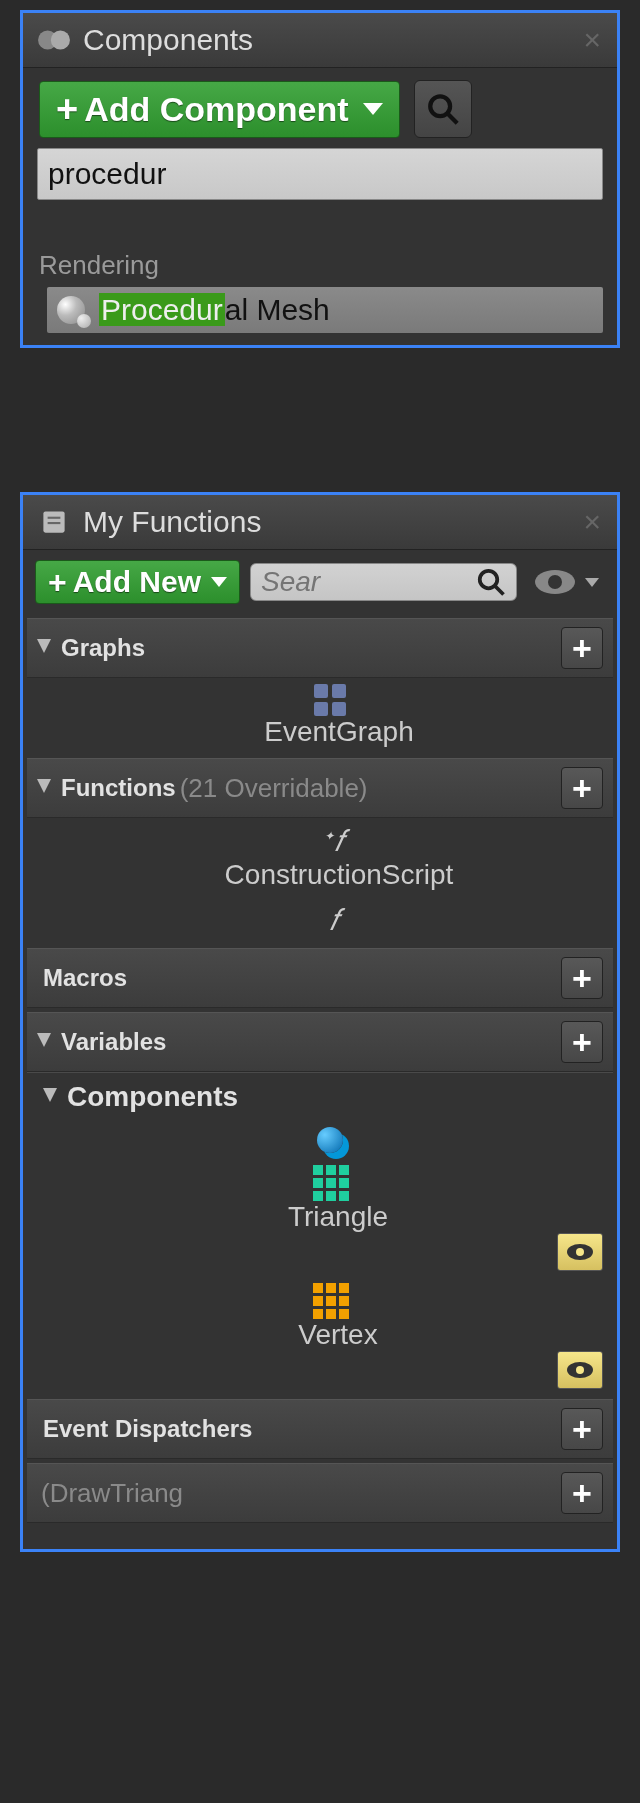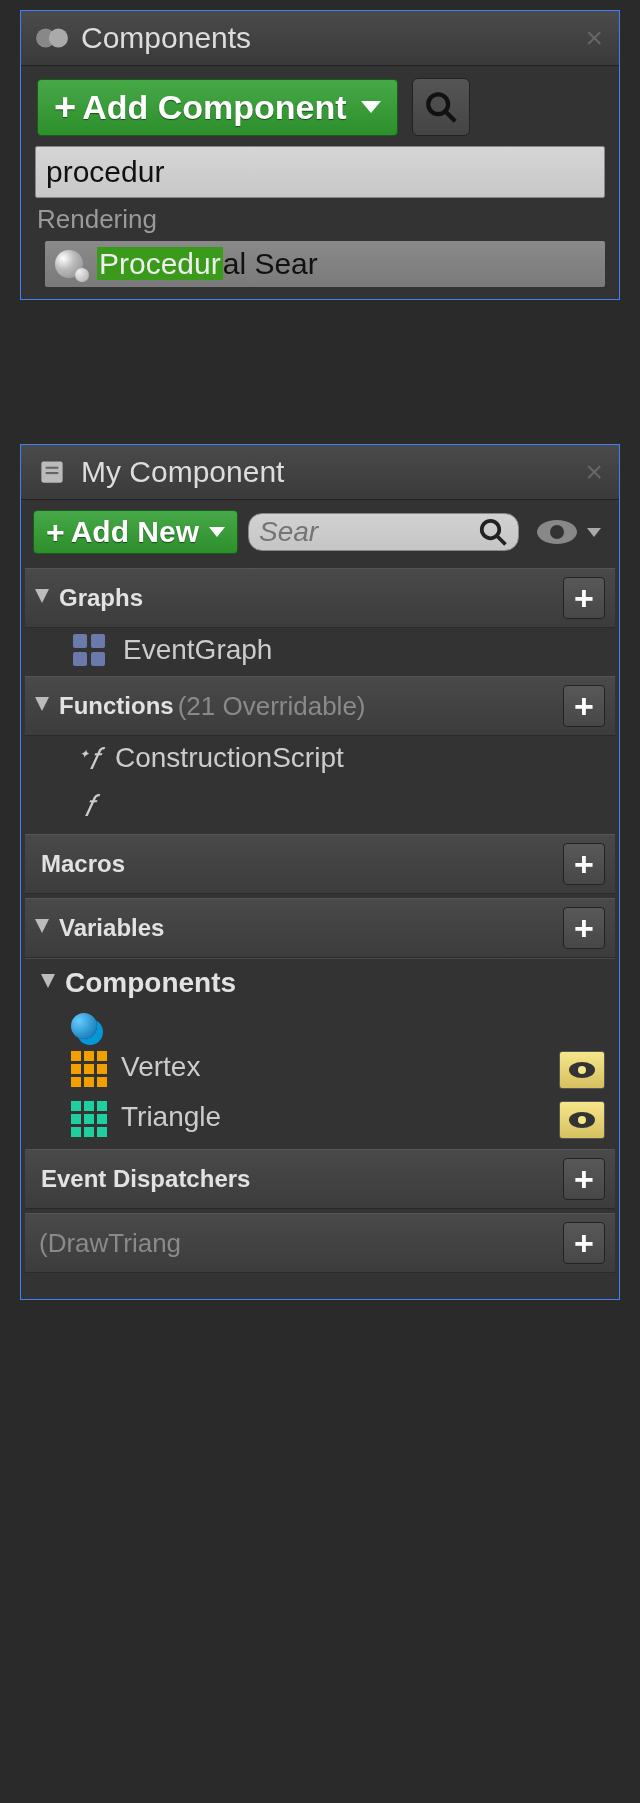--- a/index.html
+++ b/index.html
@@ -6,21 +6,21 @@
   body {
     width: 640px;
     height: 1803px;
     background: #2a2a2a;
     font-family: Arial, sans-serif;
     color: #ccc;
     overflow: hidden;
   }
   .panel {
     background: #333;
-    border: 1px solid #3b82f6;
+    border: 3px solid #3b82f6;
     margin: 8px 20px 16px 20px;
   }
   .panel-tab {
     display: flex;
     align-items: center;
     padding: 10px 14px;
     background: linear-gradient(#4a4a4a,#3a3a3a);
     border-bottom: 1px solid #222;
     position: relative;
   }
@@ -81,20 +81,21 @@
     border: 1px solid #888;
     font-size: 30px;
     padding: 8px 10px;
     color: #111;
     border-radius: 2px;
   }
   .category-label {
     font-size: 26px;
     color: #9a9a9a;
     padding: 6px 16px 2px 16px;
+    margin-top: 44px;
   }
   .result-row {
     margin: 4px 14px 0 24px;
     background: linear-gradient(#8a8a8a,#7a7a7a);
     display: flex;
     align-items: center;
     padding: 6px 10px;
     border-radius: 2px;
   }
   .result-icon {
@@ -115,21 +116,21 @@
 
   
   .mb-toolbar {
     display: flex; align-items: center; gap: 10px;
     padding: 10px 12px 2px 12px;
   }
   .mb-search {
     flex: 1;
     background: linear-gradient(#d2d2d2,#c5c5c5);
     border: 1px solid #888;
-    border-radius: 14px;
+    border-radius: 6px;
     display: flex; align-items: center;
     padding: 2px 10px;
     overflow: hidden;
     position: relative;
   }
   .mb-search input {
     border: none; background: transparent;
     font-size: 28px; color: #444;
     width: 100px;
     font-style: italic;
@@ -170,23 +171,23 @@
   .sh-plus {
     margin-left: auto;
     width: 42px; height: 42px;
     background: linear-gradient(#585858,#474747);
     border: 1px solid #222;
     border-radius: 4px;
     color: #fff; font-weight: bold; font-size: 34px;
     display:flex;align-items:center;justify-content:center;
   }
   .tree-item {
-    display:flex; 
+    display:flex; align-items:center;
     padding: 6px 10px 6px 48px;
-    font-size: 28px; color: #ccc;
+    font-size: 28px; color: #ccc; flex-direction: column;
   }
   .tree-item.l2 { padding-left: 46px; }
   .ticon { width: 32px; height: 32px; margin-right: 14px; flex-shrink:0;}
   .graph-icon { display:flex; flex-wrap:wrap; gap:4px; width:36px;}
   .graph-icon div{width:14px;height:14px;background:#6a7aaa;border-radius:2px;}
   .fn-icon{font-style:italic;color:#ccc;font-size:30px;width:32px;text-align:center;margin-right:10px;}
   .comp-blue{width:26px;height:26px;border-radius:50%;background:radial-gradient(circle at 30% 30%,#6cf,#06a);margin-right:16px;box-shadow:6px 6px 0 0 #0497d8;}
   .grid-y{display:grid;grid-template-columns:repeat(3,10px);grid-auto-rows:10px;gap:3px;margin-right:14px;}
   .grid-y div{background:#f2a000;}
   .grid-g div{background:#1fcf9f;}
@@ -234,36 +235,36 @@
         </svg>
       </div>
     </div>
     <div class="search-input-row">
       <input class="search-input" value="procedur" style="">
     </div>
     <div class="category-label">Rendering</div>
     <div class="result-row">
       <div class="result-icon"></div>
       <span class="result-text">
-        <span class="hl">Procedur</span><span>al Sear</span>
+        <span class="hl">Procedur</span><span>al Mesh</span>
       </span>
     </div>
   </div>
 </div>
 
 <div class="spacer"></div>
 
 <div class="panel">
   <div class="panel-tab">
     <svg class="tab-icon" viewBox="0 0 32 28">
       <rect x="6" y="4" width="20" height="20" fill="#bbb" rx="2"></rect>
       <line x1="10" y1="10" x2="22" y2="10" stroke="#666" stroke-width="2"></line>
       <line x1="10" y1="15" x2="22" y2="15" stroke="#666" stroke-width="2"></line>
     </svg>
-    <span class="title">My Component</span>
+    <span class="title">My Functions</span>
     <span class="close">×</span>
   </div>
   <div class="panel-body">
     <div class="mb-toolbar">
       <div class="green-btn small">
         <span class="plus-glyph" style="font-size:32px">+</span>
         <span>Add New</span>
         <span class="dropdown-arrow" style="border-left-width:8px;border-right-width:8px;border-top-width:10px;margin-left:10px"></span>
       </div>
       <div class="mb-search">
@@ -325,59 +326,59 @@
       </div>
 
       <div class="sub-section">
         <span class="disclosure tri"></span>
         <span>Components</span>
       </div>
       <div class="tree-item l2">
         <div class="comp-blue"></div>
       </div>
       <div class="tree-item l2">
+        <div class="grid-y grid-g">
+            <div></div>
+            <div></div>
+            <div></div>
+            <div></div>
+            <div></div>
+            <div></div>
+            <div></div>
+            <div></div>
+            <div></div>
+          </div>
+        <span>Triangle</span>
+        <div class="eye-badge">
+          <svg width="30" height="20" viewBox="0 0 30 20">
+              <ellipse cx="15" cy="10" rx="13" ry="8" fill="#333"></ellipse>
+              <circle cx="15" cy="10" r="4" fill="#f6e68a"></circle>
+            </svg>
+        </div>
+      </div>
+      <div class="tree-item l2">
         <div class="grid-y">
             <div></div>
             <div></div>
             <div></div>
             <div></div>
             <div></div>
             <div></div>
             <div></div>
             <div></div>
             <div></div>
           </div>
         <span>Vertex</span>
         <div class="eye-badge">
           <svg width="30" height="20" viewBox="0 0 30 20">
               <ellipse cx="15" cy="10" rx="13" ry="8" fill="#333"></ellipse>
               <circle cx="15" cy="10" r="4" fill="#f6e68a"></circle>
             </svg>
         </div>
       </div>
-      <div class="tree-item l2">
-        <div class="grid-y grid-g">
-            <div></div>
-            <div></div>
-            <div></div>
-            <div></div>
-            <div></div>
-            <div></div>
-            <div></div>
-            <div></div>
-            <div></div>
-          </div>
-        <span>Triangle</span>
-        <div class="eye-badge">
-          <svg width="30" height="20" viewBox="0 0 30 20">
-              <ellipse cx="15" cy="10" rx="13" ry="8" fill="#333"></ellipse>
-              <circle cx="15" cy="10" r="4" fill="#f6e68a"></circle>
-            </svg>
-        </div>
-      </div>
 
       <div class="section-header">
         <span class="sh-label" style="margin-left:6px">Event Dispatchers</span>
         <div class="sh-plus">+</div>
       </div>
 
       <div class="section-header">
         <span class="sh-extra">(DrawTriang</span>
         <div class="sh-plus">+</div>
       </div>

